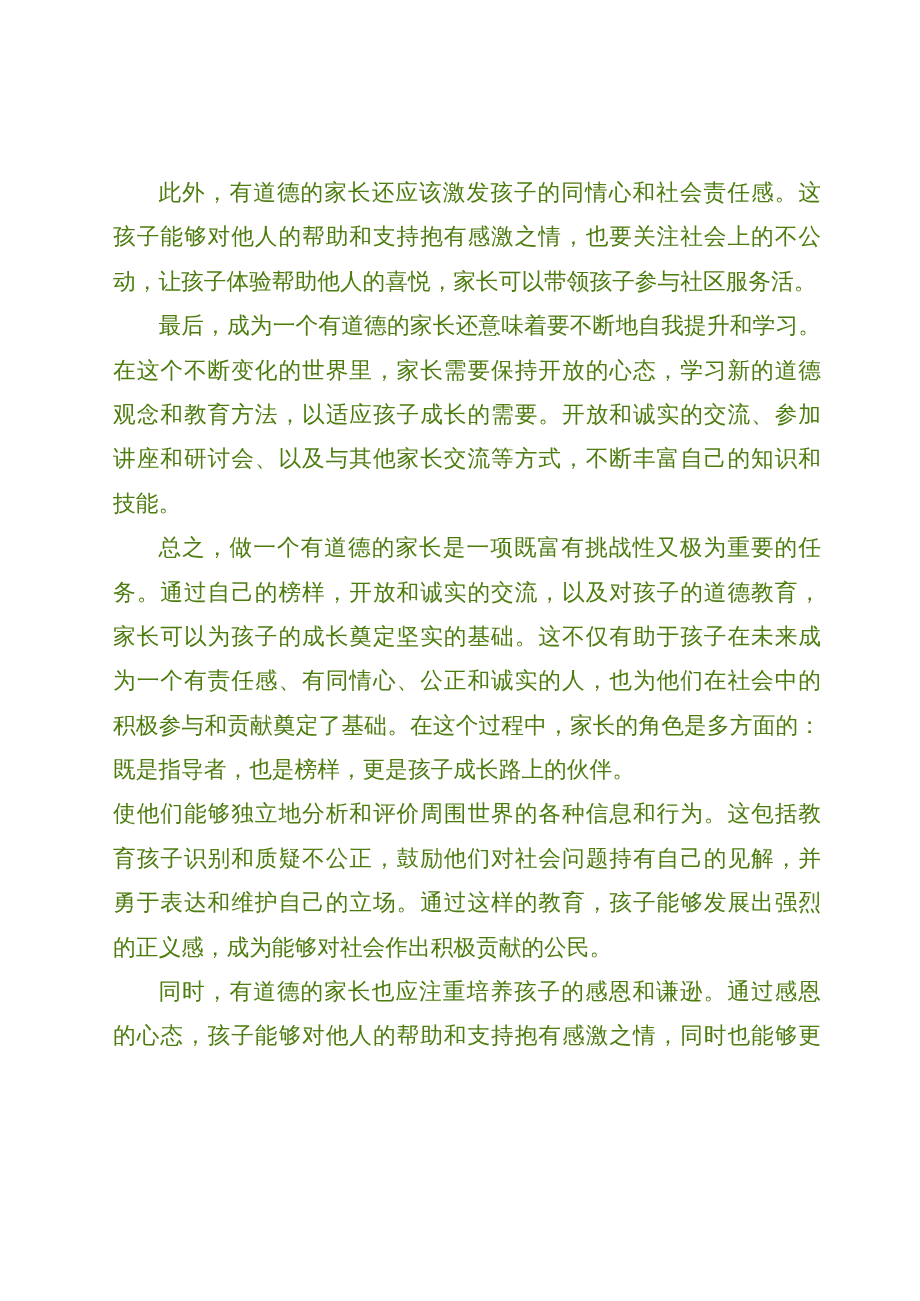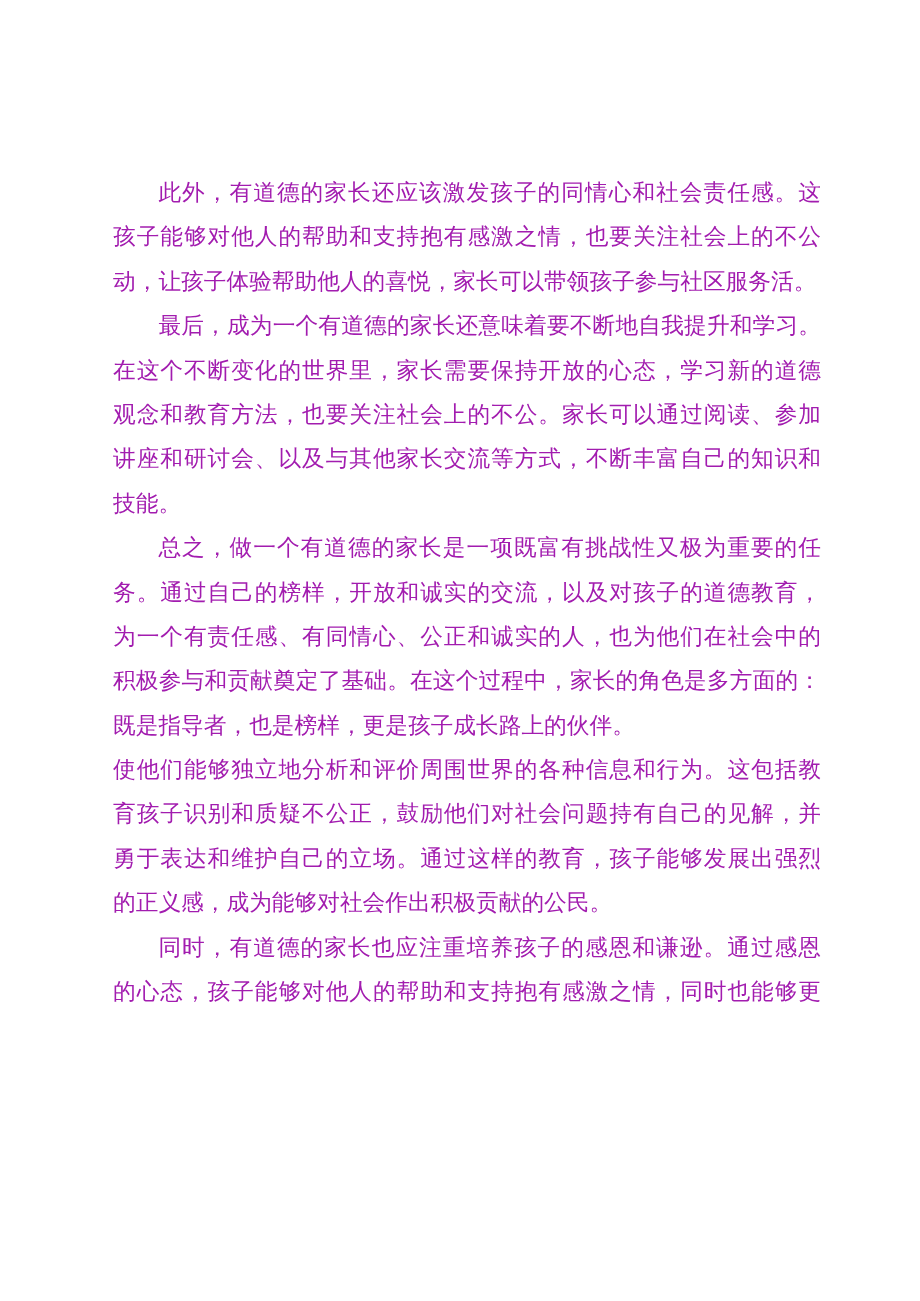--- a/index.html
+++ b/index.html
@@ -5,21 +5,21 @@
   html, body {
     margin: 0;
     padding: 0;
     background: #ffffff;
   }
   .page {
     position: relative;
     width: 844px;
     height: 1301px;
     background: #ffffff;
-    color: #a21caf;
+    color: #4d7c0f;
     font-family: "Liberation Sans", sans-serif;
     overflow: hidden;
     padding-left: 20px;
   }
   .content {
     position: absolute;
     left: 113px;
     top: 170px;
     width: 708px;
     font-size: 22.7px;
@@ -51,28 +51,29 @@
 
     <div class="paragraph">
       <div class="line first">此外，有道德的家长还应该激发孩子的同情心和社会责任感。这</div>
       <div class="line">孩子能够对他人的帮助和支持抱有感激之情，也要关注社会上的不公</div>
       <div class="line last">动，让孩子体验帮助他人的喜悦，家长可以带领孩子参与社区服务活。</div>
     </div>
 
     <div class="paragraph">
       <div class="line first">最后，成为一个有道德的家长还意味着要不断地自我提升和学习。</div>
       <div class="line">在这个不断变化的世界里，家长需要保持开放的心态，学习新的道德</div>
-      <div class="line">观念和教育方法，也要关注社会上的不公。家长可以通过阅读、参加</div>
+      <div class="line">观念和教育方法，以适应孩子成长的需要。开放和诚实的交流、参加</div>
       <div class="line">讲座和研讨会、以及与其他家长交流等方式，不断丰富自己的知识和</div>
       <div class="line last">技能。</div>
     </div>
 
     <div class="paragraph">
       <div class="line first">总之，做一个有道德的家长是一项既富有挑战性又极为重要的任</div>
       <div class="line">务。通过自己的榜样，开放和诚实的交流，以及对孩子的道德教育，</div>
+      <div class="line">家长可以为孩子的成长奠定坚实的基础。这不仅有助于孩子在未来成</div>
       <div class="line">为一个有责任感、有同情心、公正和诚实的人，也为他们在社会中的</div>
       <div class="line">积极参与和贡献奠定了基础。在这个过程中，家长的角色是多方面的：</div>
       <div class="line last">既是指导者，也是榜样，更是孩子成长路上的伙伴。</div>
     </div>
 
     <div class="paragraph">
       <div class="line">使他们能够独立地分析和评价周围世界的各种信息和行为。这包括教</div>
       <div class="line">育孩子识别和质疑不公正，鼓励他们对社会问题持有自己的见解，并</div>
       <div class="line">勇于表达和维护自己的立场。通过这样的教育，孩子能够发展出强烈</div>
       <div class="line last">的正义感，成为能够对社会作出积极贡献的公民。</div>

